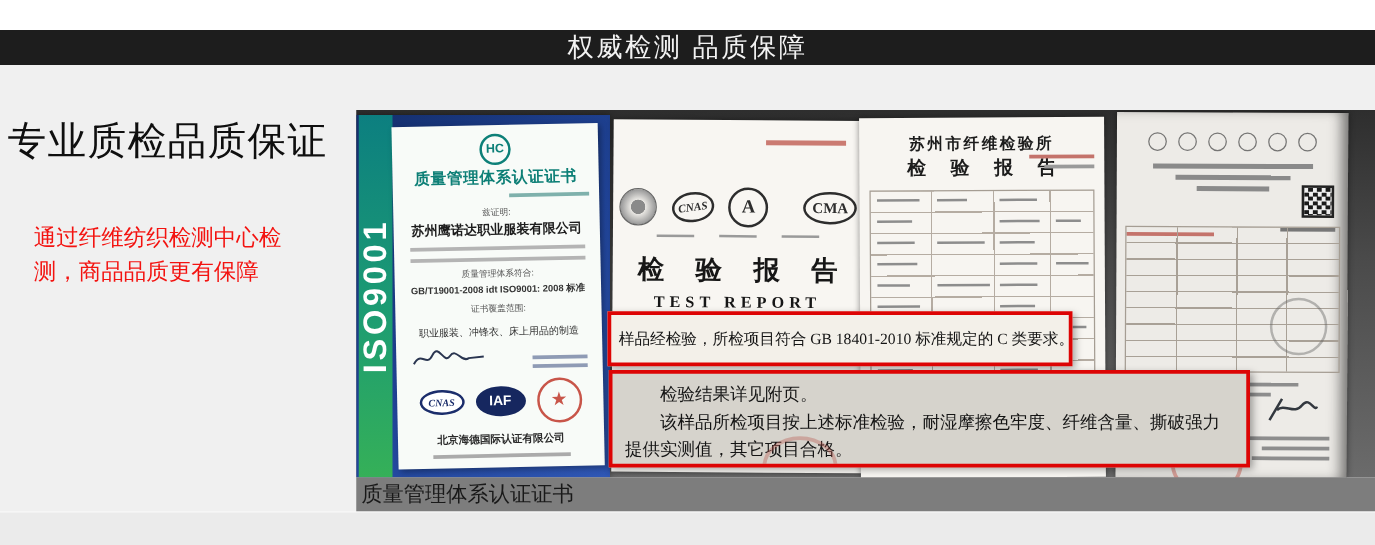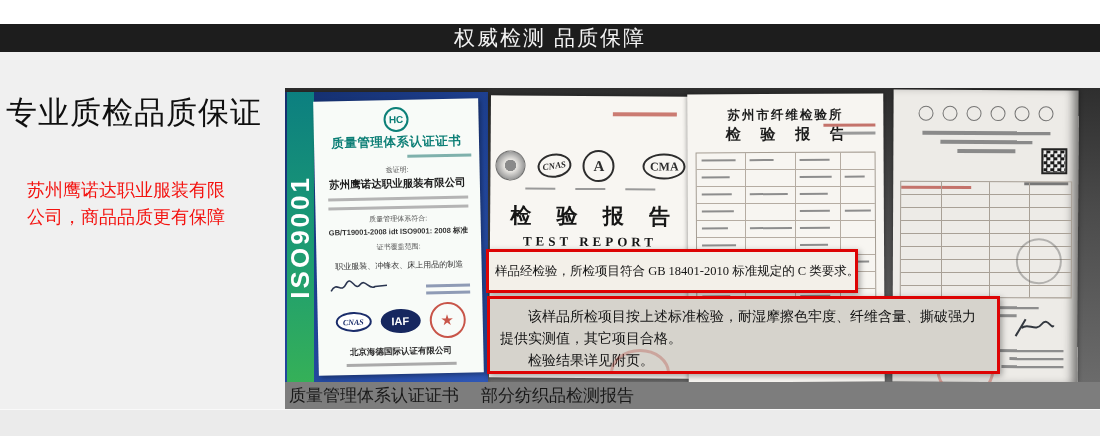--- a/index.html
+++ b/index.html
@@ -153,21 +153,21 @@
 <body>
 
 <div class="header-bar">
   <span class="header-title">权威检测 品质保障</span>
 </div>
 
 <div class="content-bg"></div>
 <div class="bottom-strip"></div>
 
 <div class="intro-heading">专业质检品质保证</div>
-<div class="intro-desc">苏州鹰诺达职业服装有限公司，商品品质更有保障</div>
+<div class="intro-desc">通过纤维纺织检测中心检测，商品品质更有保障</div>
 
 <div class="montage">
 
   <div class="doc doc1">
     <div class="iso-band">
       <span>ISO9001</span>
     </div>
     <div class="doc1-paper">
       <div class="c-logo">HC</div>
       <div class="c-title">质量管理体系认证证书</div>
@@ -284,21 +284,20 @@
       <div style="right:14px;bottom:14px;width:62px"></div>
     </div>
   </div>
 </div>
 
 <div class="callout1">
   <span>样品经检验，所检项目符合 GB 18401-2010 标准规定的 C 类要求。</span>
 </div>
 
 <div class="callout2">
+  <p>检验结果详见附页。</p>
   <p>该样品所检项目按上述标准检验，耐湿摩擦色牢度、纤维含量、撕破强力提供实测值，其它项目合格。</p>
-  <p>检验结果详见附页。</p>
   <div class="stamp-red"></div>
 </div>
 
 <div class="caption-bar">
   <span>质量管理体系认证证书</span>
-  <span>部分纺织品检测报告</span>
 </div>
 
 </body></html>

